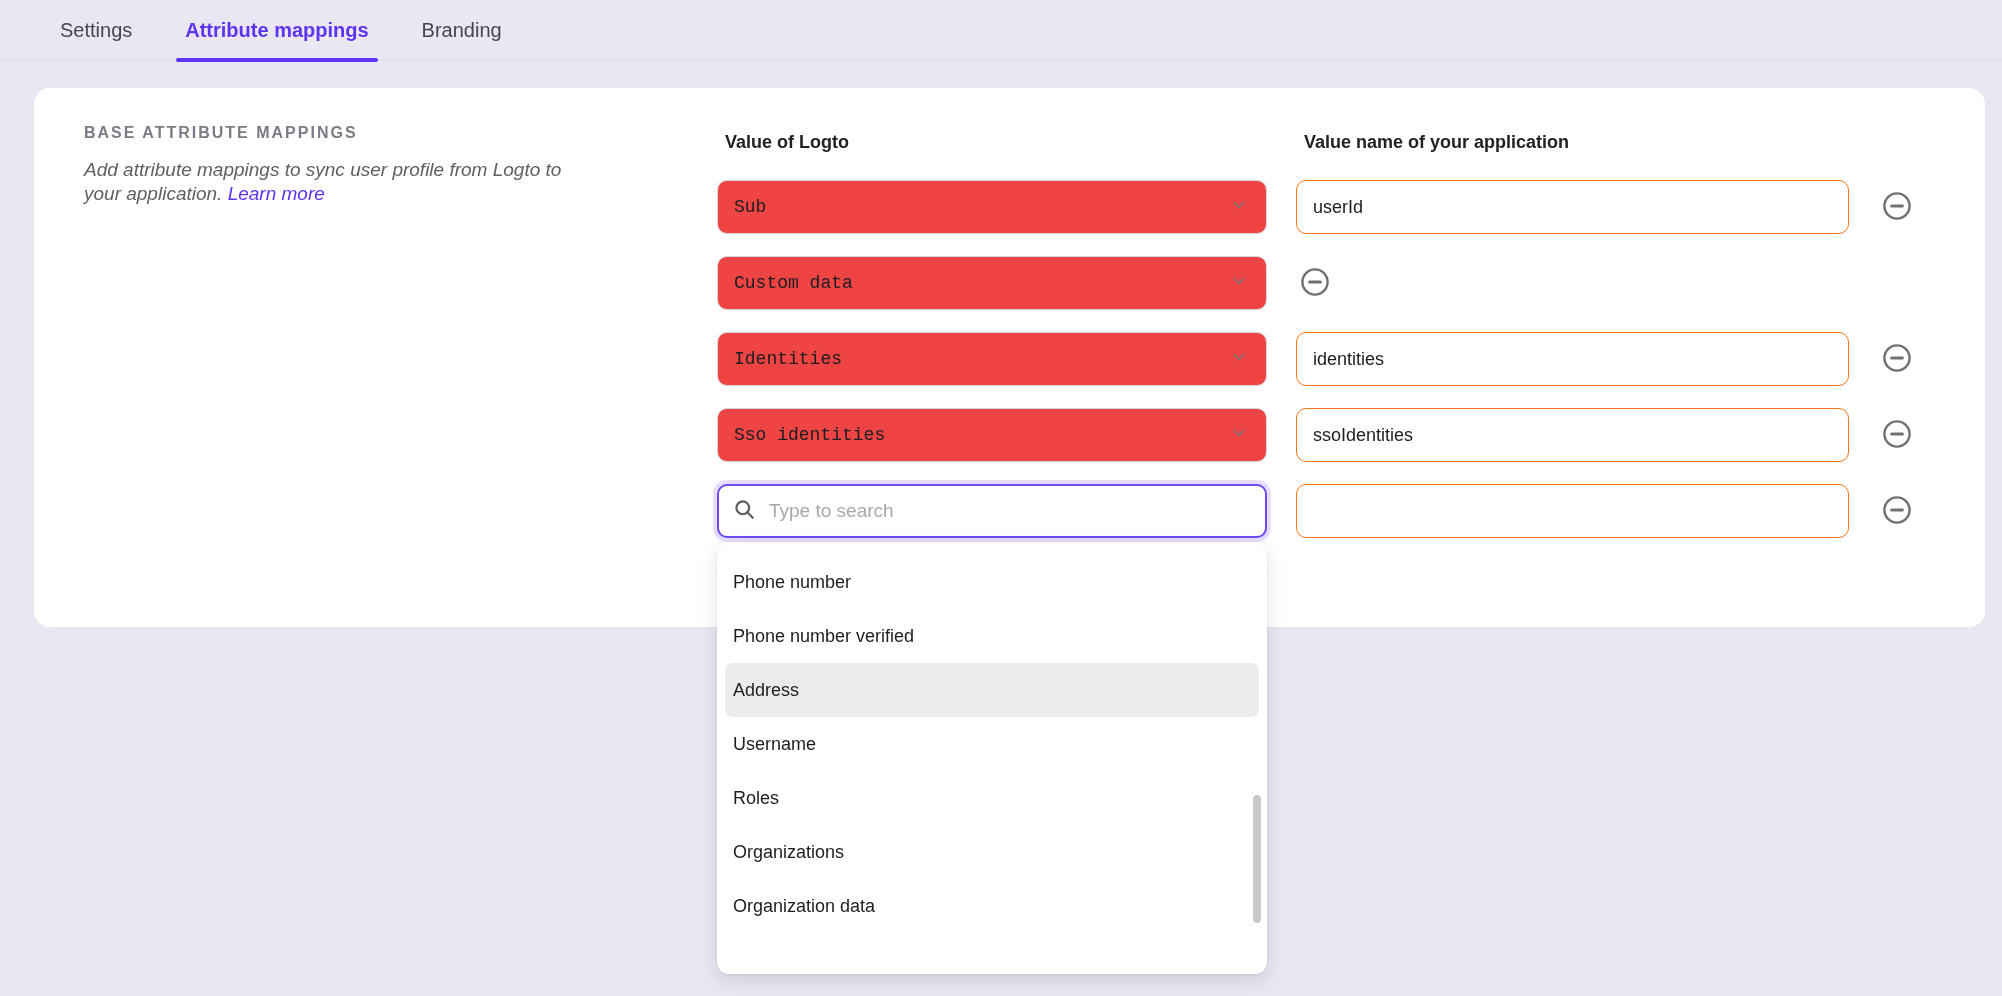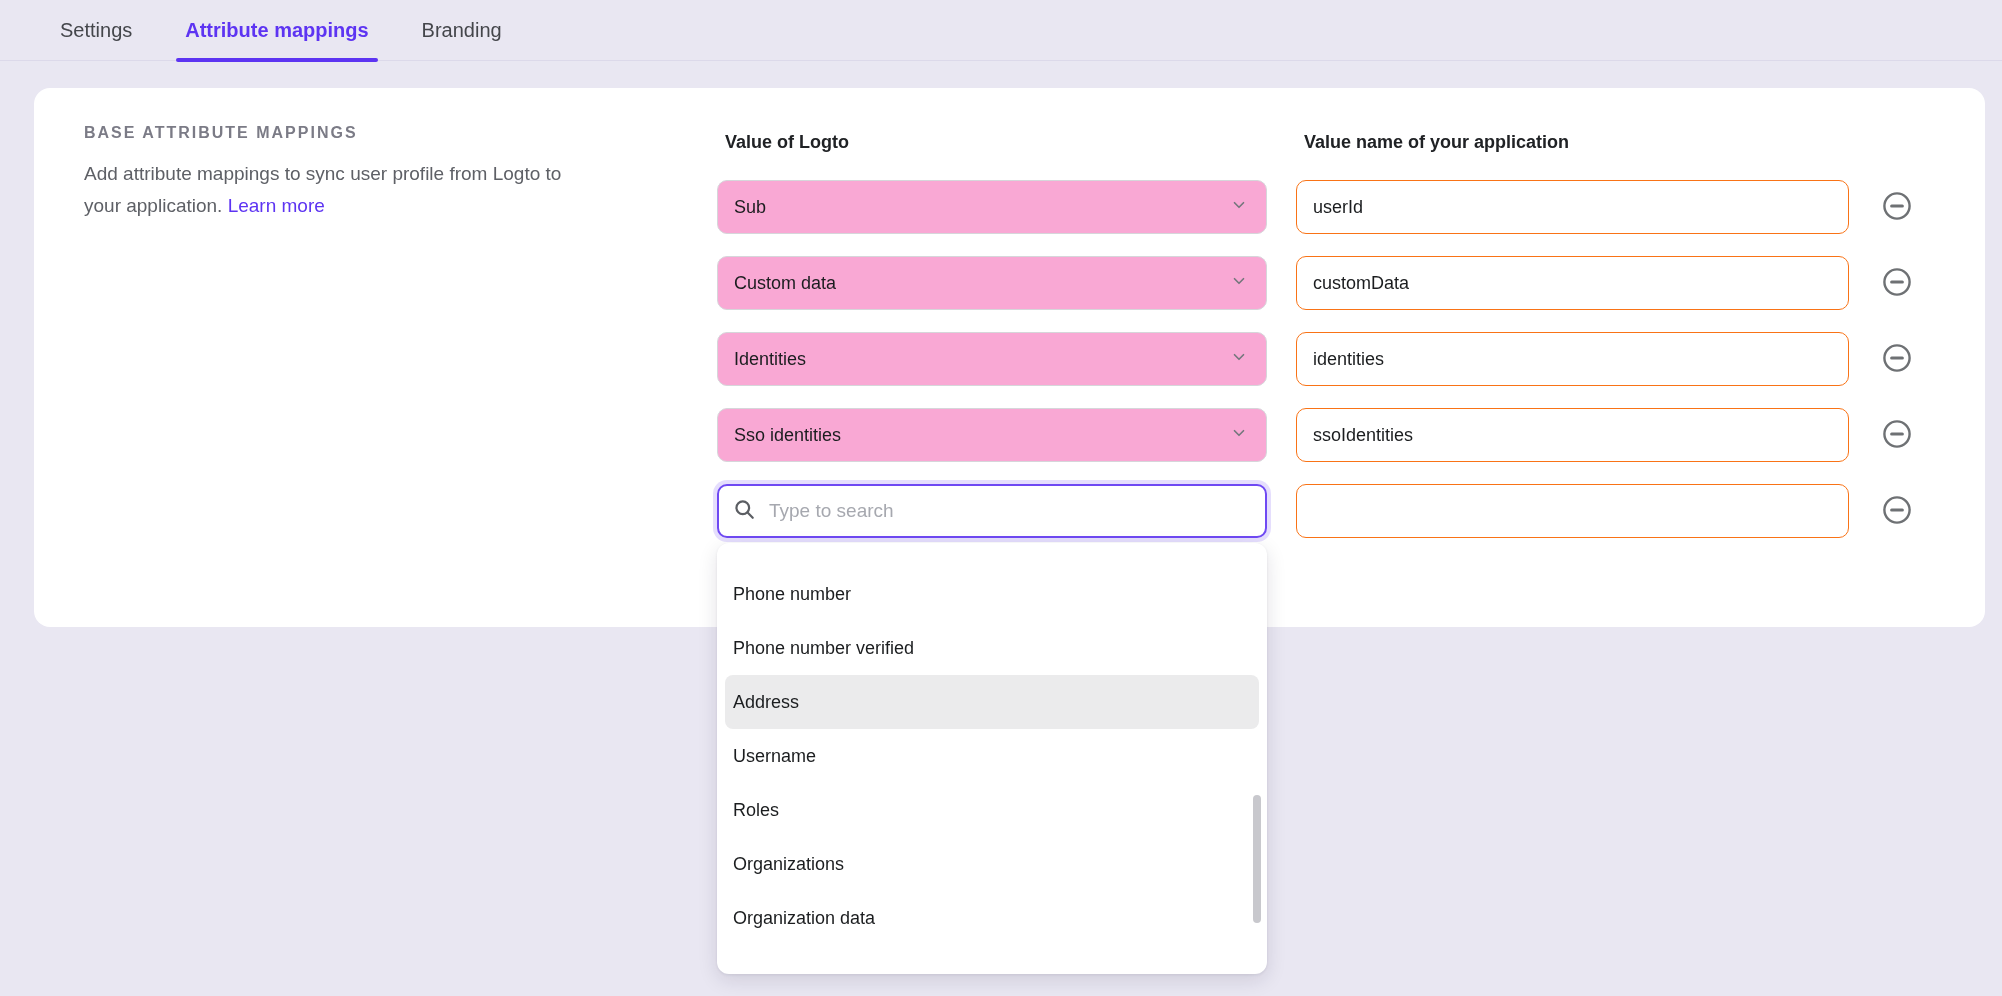--- a/index.html
+++ b/index.html
@@ -40,42 +40,42 @@
     position: absolute; left: 34px; top: 88px; width: 1951px; height: 539px;
     background: #ffffff; border-radius: 16px;
   }
 
   .section-info { position: absolute; left: 50px; top: 36px; width: 488px; }
   .section-title {
     font-size: 16px; font-weight: 700; letter-spacing: 2px;
     color: #7b7b86;
   }
   .section-desc {
-    margin-top: 16px; font-size: 19px; line-height: 32px; color: #5e6066;
+    margin-top: 16px; font-size: 19px; line-height: 24px; color: #5e6066; font-style: italic;
   }
   .section-desc a {
     color: var(--accent); text-decoration: none; cursor: pointer;
   }
 
   .col-header {
     position: absolute; top: 44px;
     font-size: 18px; font-weight: 700; color: #202225; white-space: nowrap; margin-left: 8px;
   }
   .col-header.logto { left: 683px; }
   .col-header.app   { left: 1262px; }
 
   
   .rows { position: absolute; left: 683px; top: 92px; }
   .mapping-row { display: flex; align-items: center; height: 54px; margin-bottom: 22px; }
 
   .select-box {
     width: 550px; height: 54px;
-    border: 1px solid #d6d6da; border-radius: 10px; background: #f9a8d4;
+    border: 1px solid #d6d6da; border-radius: 10px; background: #ef4444;
     display: flex; align-items: center; justify-content: space-between;
-    padding: 0 18px 0 16px; font-size: 18px; color: #1b1d1f; cursor: pointer;
+    padding: 0 18px 0 16px; font-size: 18px; color: #1b1d1f; cursor: pointer; font-family: Liberation Mono, monospace;
   }
   .text-input {
     width: 553px; height: 54px; margin-left: 29px;
     border: 1px solid #f97316; border-radius: 10px; background: #fff;
     font-size: 18px; color: #1b1d1f; padding: 0 16px;
     font-family: "Liberation Sans", "DejaVu Sans", sans-serif;
     outline: none;
   }
   .remove-btn {
     margin-left: 33px; width: 30px; height: 30px;
@@ -95,21 +95,21 @@
     font-family: "Liberation Sans", "DejaVu Sans", sans-serif;
     background: transparent;
   }
   .search-box input::placeholder { color: #a6a8af; }
 
   
   .dropdown {
     position: absolute; left: 683px; top: 455px; width: 550px; height: 431px;
     background: #fff; border-radius: 12px;
     box-shadow: 0 6px 20px rgba(25, 20, 50, 0.12), 0 1px 3px rgba(25,20,50,0.08);
-    padding: 24px 0; overflow: hidden;
+    padding: 12px 0; overflow: hidden;
   }
   .dd-item {
     height: 54px; margin: 0 8px; border-radius: 8px;
     display: flex; align-items: center; padding-left: 8px;
     font-size: 18px; color: #1b1d1f; cursor: pointer;
   }
   .dd-item.highlighted { background: var(--highlight-bg); }
   .dd-scrollbar {
     position: absolute; right: 6px; top: 252px; width: 8px; height: 128px;
     border-radius: 4px; background: #c8c8cd; cursor: pointer;
@@ -161,21 +161,20 @@
 
     <div class="mapping-row">
       <div class="select-box">
         <span>Custom data</span>
         <span>
           <svg width="18" height="18" viewBox="0 0 24 24" fill="none" stroke="#74777c" stroke-width="2.2" stroke-linecap="round" stroke-linejoin="round">
               <polyline points="6 9 12 15 18 9"></polyline>
             </svg>
         </span>
       </div>
-      <input class="text-input" type="text" value="customData" style="">
       <button class="remove-btn">
         <span>
           <svg width="30" height="30" viewBox="0 0 30 30" fill="none" stroke="#6e7174">
               <circle cx="15" cy="15" r="12.6" stroke-width="2.4"></circle>
               <line x1="9.6" y1="15" x2="20.4" y2="15" stroke-width="3" stroke-linecap="round"></line>
             </svg>
         </span>
       </button>
     </div>
 

